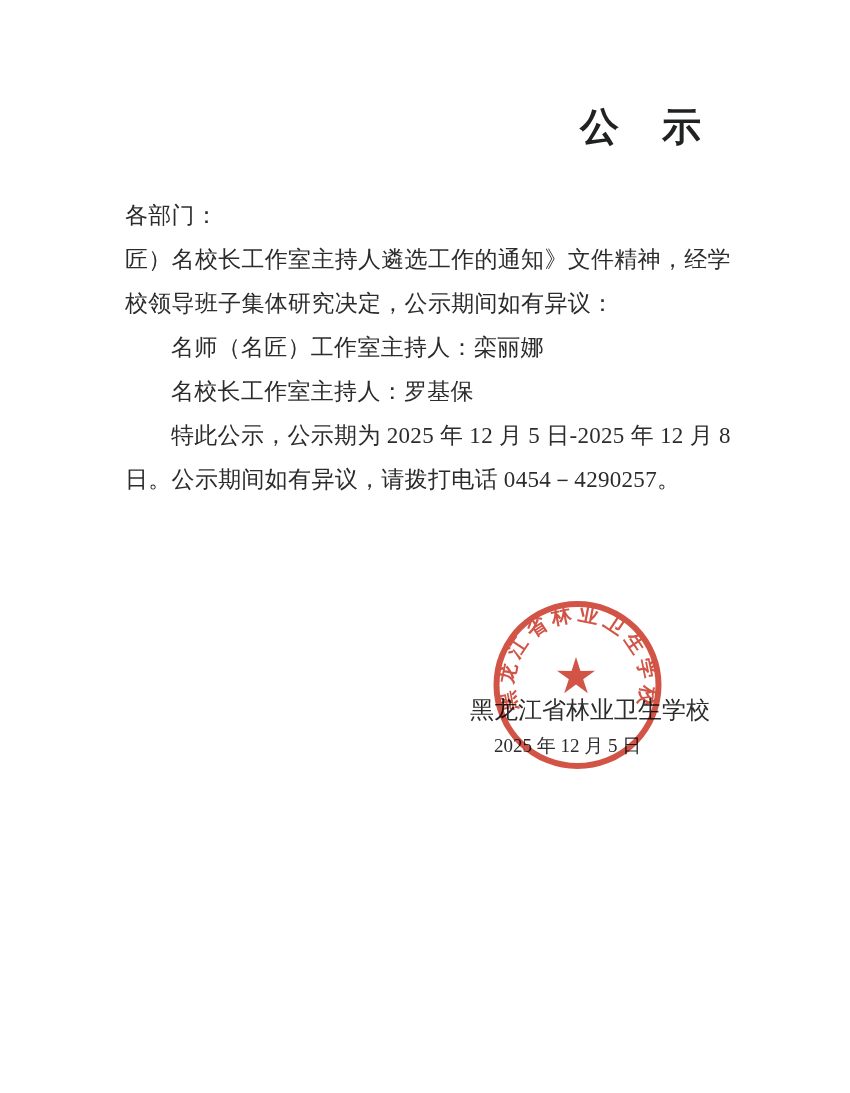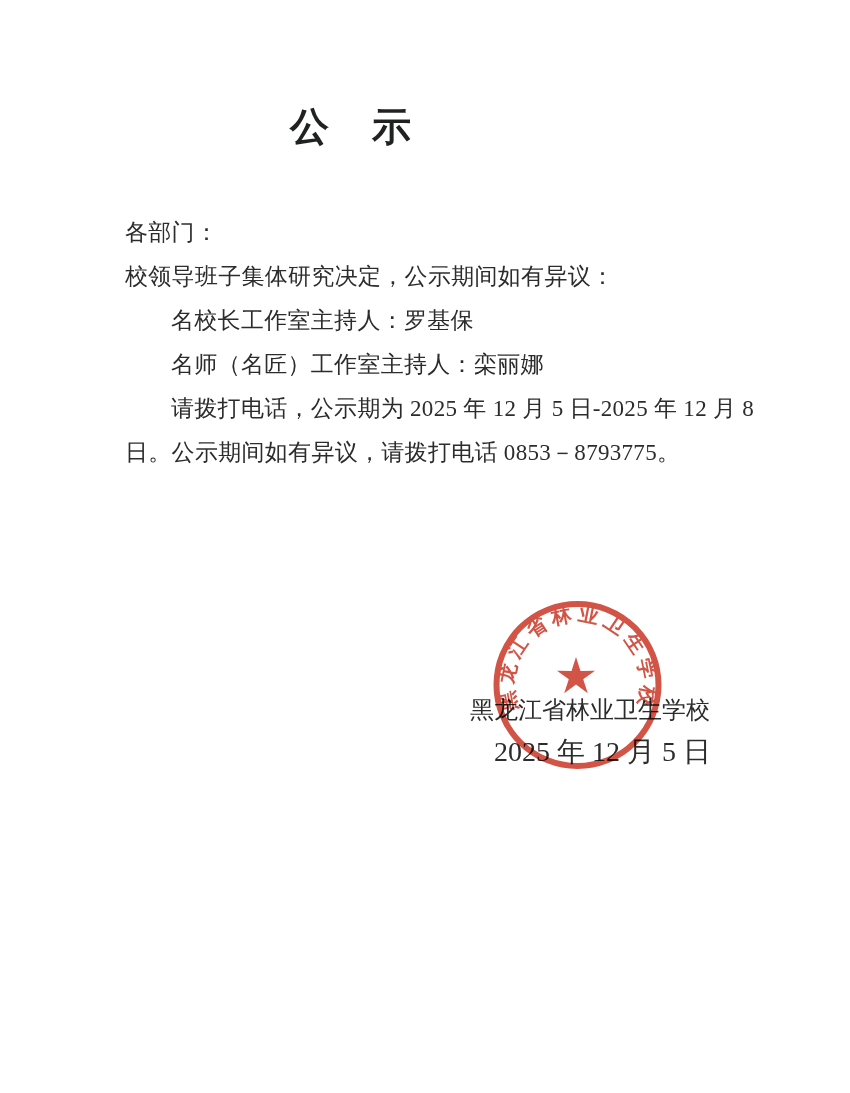--- a/index.html
+++ b/index.html
@@ -14,31 +14,31 @@
     background: #ffffff;
     overflow: hidden;
     font-family: "Liberation Serif", "DejaVu Serif", serif;
     color: #2e2e2e;
   }
   .doc-title {
     position: absolute;
     top: 100px;
     left: 0;
     width: 703px;
-    text-align: center;
+    text-align: right;
     font-family: "Liberation Sans", "DejaVu Sans", sans-serif;
     font-weight: 700;
     font-size: 39px;
     letter-spacing: 2px;
     color: #1f2220;
     white-space: pre;
   }
   .doc-body {
     position: absolute;
-    top: 211px;
+    top: 194px;
     left: 125px;
     width: 612px;
     font-size: 23px;
     line-height: 44px;
     letter-spacing: 0.3px;
     color: #2c2c2c;
   }
   .doc-line {
     height: 44px;
     white-space: pre;
@@ -56,21 +56,21 @@
     left: 470px;
     font-size: 24px;
     letter-spacing: 0px;
     color: #2c2c2c;
     white-space: pre;
   }
   .signature-date {
     position: absolute;
     top: 733px;
     left: 494px;
-    font-size: 28px;
+    font-size: 19px;
     color: #2c2c2c;
     white-space: pre;
   }
   .seal {
     position: absolute;
     top: 597px;
     left: 485px;
     width: 185px;
     height: 185px;
     mix-blend-mode: multiply;
@@ -84,25 +84,26 @@
 </style>
 </head>
 <body>
 
 <div class="page">
 
   <div class="doc-title">公　示</div>
 
   <div class="doc-body">
     <div class="doc-line">各部门：</div>
+    <div class="doc-line">匠）名校长工作室主持人遴选工作的通知》文件精神，经学</div>
     <div class="doc-line">校领导班子集体研究决定，公示期间如有异议：</div>
+    <div class="doc-line indent">名师（名匠）工作室主持人：栾丽娜</div>
     <div class="doc-line indent">名校长工作室主持人：罗基保</div>
-    <div class="doc-line indent">名师（名匠）工作室主持人：栾丽娜</div>
-    <div class="doc-line indent"><span>请拨打电话，公示期为 </span><span class="u">2025 年 12 月 5 日-2025 年 12 月 8</span></div>
-    <div class="doc-line"><span class="u">日</span><span>。公示期间如有异议，请拨打电话 0853－8793775。</span></div>
+    <div class="doc-line indent"><span>特此公示，公示期为 </span><span class="u">2025 年 12 月 5 日-2025 年 12 月 8</span></div>
+    <div class="doc-line"><span class="u">日</span><span>。公示期间如有异议，请拨打电话 0454－4290257。</span></div>
   </div>
 
   <div class="signature-school">黑龙江省林业卫生学校</div>
 
   <div class="signature-date">2025 年 12 月 5 日</div>
 
   <svg class="seal" viewBox="0 0 185 185">
     <circle cx="92.5" cy="88" r="81" fill="none" stroke="#cc3c2c" stroke-width="6"></circle>
     <polygon points="91,60 95.5,73.9 110,73.8 98.2,82.3 102.8,96.2 91,87.6 79.2,96.2 83.8,82.3 72,73.8 86.5,73.9" fill="#cc3c2c"></polygon>
     <defs>

